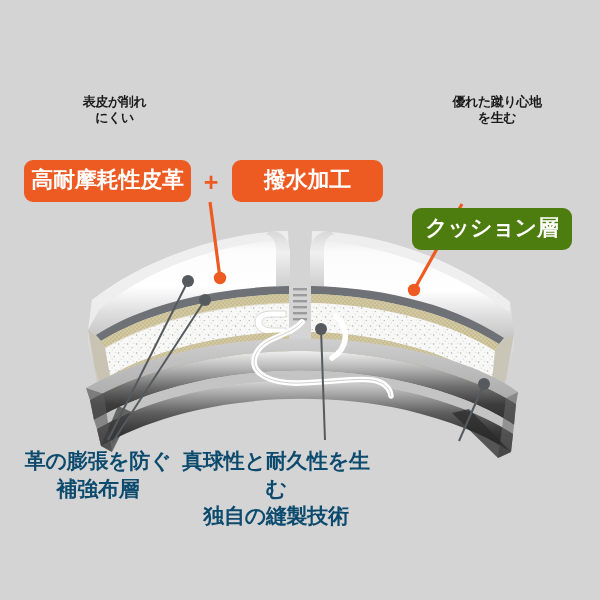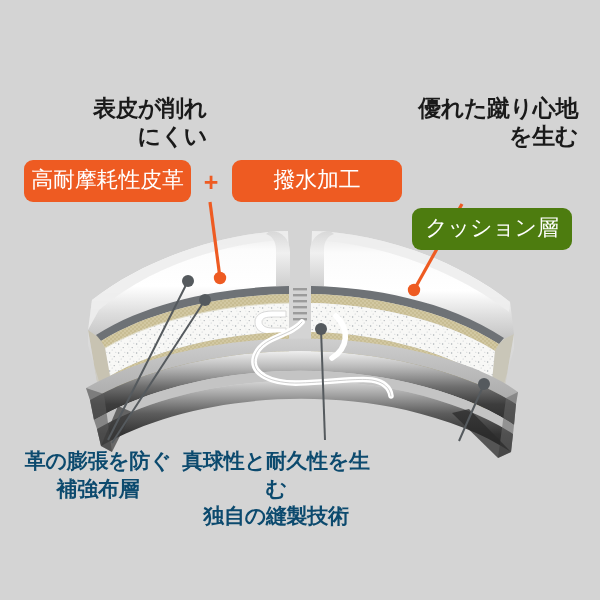--- a/index.html
+++ b/index.html
@@ -22,48 +22,48 @@
   }
   #diagram-svg {
     position: absolute;
     left: 0;
     top: 0;
     width: 600px;
     height: 600px;
   }
   .hl-text {
     position: absolute;
-    text-align: right;
+    text-align: center;
     color: #1a1a1a;
     font-weight: bold;
-    font-size: 23px;
+    font-size: 13px;
     line-height: 1.22;
     letter-spacing: -0.4px;
     white-space: pre-line;
   }
   #headline-0 { left: 22px;  top: 94px;  width: 185px; }
   #headline-1 { left: 200px; top: 94px;  width: 202px; }
-  #headline-2 { left: 392px; top: 94px;  width: 186px; }
+  #headline-2 { left: 404px; top: 94px;  width: 186px; }
 
   .badge {
     position: absolute;
     display: flex;
     align-items: center;
     justify-content: center;
     border-radius: 9px;
     color: #ffffff;
-    font-weight: normal;
+    font-weight: bold;
     font-size: 22px;
     letter-spacing: -0.2px;
     box-sizing: border-box;
     line-height: 1;
     padding-bottom: 2px;
   }
   #badge-0 { left: 24px;  top: 160px; width: 167px; height: 42px; }
-  #badge-1 { left: 232px; top: 160px; width: 170px; height: 42px; text-align: center; }
+  #badge-1 { left: 232px; top: 160px; width: 151px; height: 42px; text-align: center; }
   #badge-2 { left: 412px; top: 160px; width: 160px; height: 42px; }
 
   #plus-sign {
     position: absolute;
     left: 194px;
     top: 168px;
     width: 34px;
     height: 28px;
     text-align: center;
     font-size: 25px;

